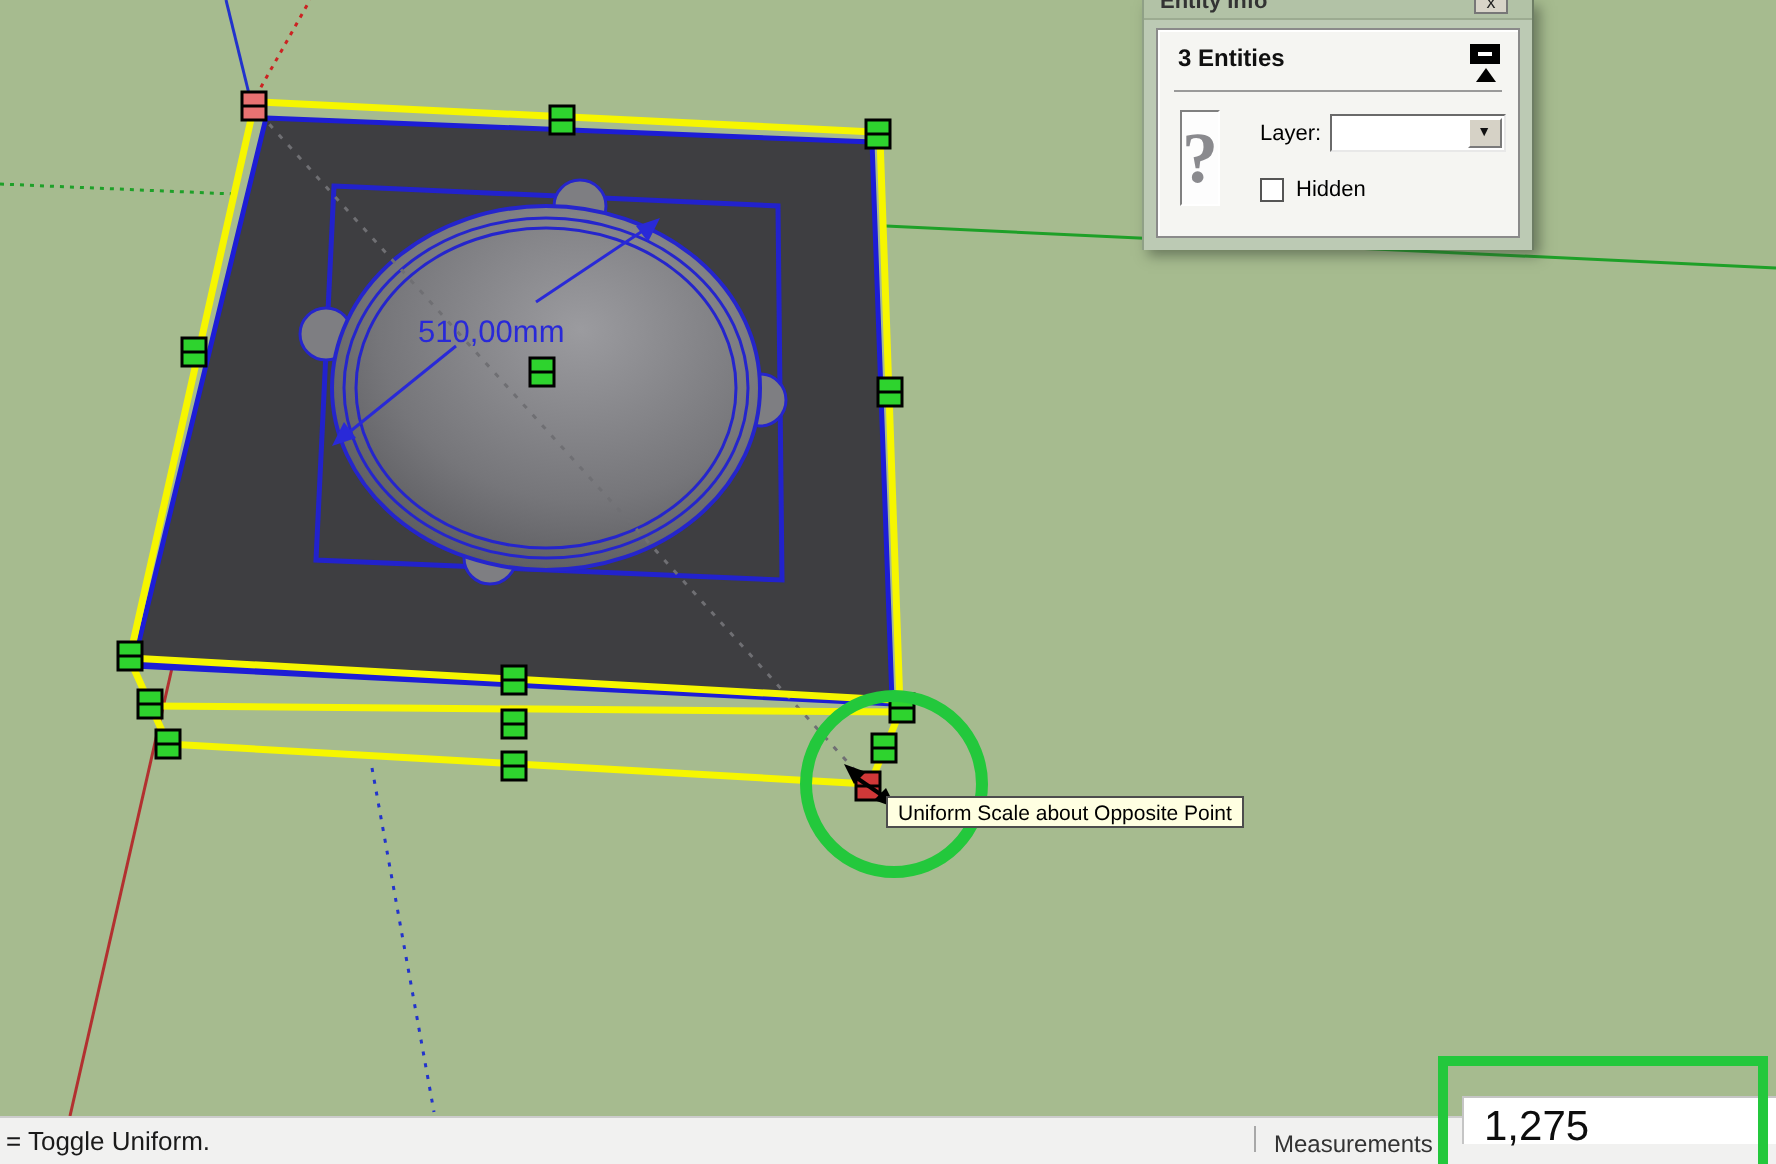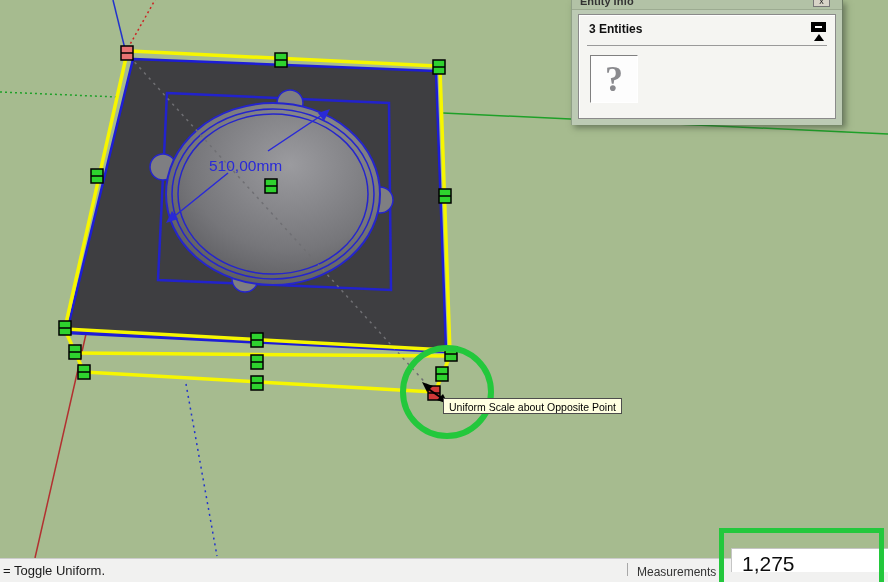--- a/index.html
+++ b/index.html
@@ -20,21 +20,21 @@
   
   .tooltip{
     position:absolute;left:443px;top:398px;height:16px;
     background:#ffffe1;border:1px solid #4d4d4d;
     font-size:10.5px;color:#000;line-height:17px;padding:0 5px;white-space:nowrap;
     box-sizing:border-box;
   }
 
   
   .entity-info{
-    position:absolute;left:571px;top:0;width:272px;height:125px;
+    position:absolute;left:571px;top:0;width:196px;height:125px;
     box-shadow:3px 3px 6px rgba(50,60,45,.5);
     background:#6d28d9;border-left:1px solid #8fa086;border-right:1px solid #6d7d64;
     box-sizing:border-box;
   }
   .ei-title{
     position:relative;height:9px;overflow:hidden;background:#b2c2a6;
     border-bottom:1px solid #9cab91;
   }
   .ei-title-text{
     position:absolute;left:8px;top:-5px;font-size:11px;font-weight:bold;color:#333;
@@ -250,20 +250,33 @@
             <span class="ei-rollup">
               <span class="sq" style="display:block"></span>
               <span class="tri" style="display:block"></span>
             </span>
           </div>
           <div class="ei-divider"></div>
           <div class="ei-content">
             <div class="ei-thumb">
               <span>?</span>
             </div>
+            <div class="ei-fields">
+              <div class="ei-row">
+                <span class="ei-label">Layer:</span>
+                <span class="ei-combo">
+                  <span class="ei-combo-value"></span>
+                  <span class="ei-combo-btn">▼</span>
+                </span>
+              </div>
+              <div class="ei-row ei-check-row">
+                <span class="ei-checkbox"></span>
+                <span class="ei-check-label">Hidden</span>
+              </div>
+            </div>
           </div>
         </div>
       </div>
     </div>
   </div>
 
   <div class="statusbar">
     <span class="status-hint">= Toggle Uniform.</span>
     <span class="status-sep"></span>
     <span class="measurements-label">Measurements</span>

